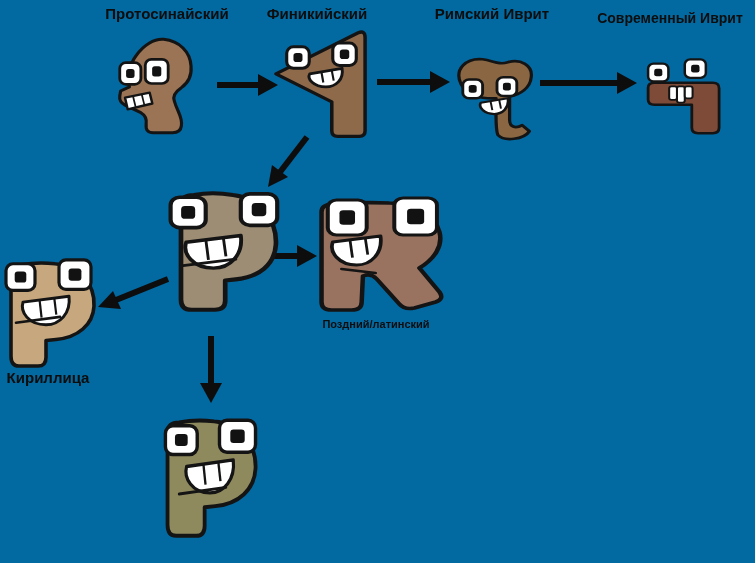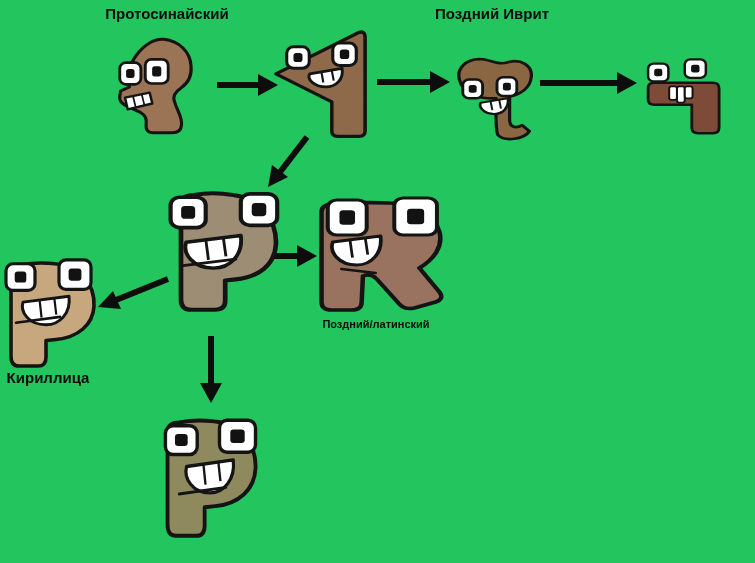--- a/index.html
+++ b/index.html
@@ -1,17 +1,17 @@
 <!DOCTYPE html>
 <html><head>
 <meta charset="utf-8">
 <title>Diagram</title>
 <style>
   html,body{margin:0;padding:0;background:#ffffff;}
-  #canvas{position:relative;width:755px;height:563px;background:#22c55e;overflow:hidden;
+  #canvas{position:relative;width:755px;height:563px;background:#0369a1;overflow:hidden;
           font-family:"Liberation Sans",sans-serif;}
   .char{position:absolute;}
   .char svg{width:100%;height:100%;display:block;overflow:visible;}
   .lbl{position:absolute;font-weight:bold;color:#0d0d0d;text-align:center;
        white-space:nowrap;line-height:1.1;}
   #arrows{position:absolute;left:0;top:0;width:755px;height:563px;}
 </style>
 </head>
 <body>
 
@@ -42,21 +42,23 @@
       <line x1="168" y1="279" x2="111" y2="302" stroke="#0d0d0d" stroke-width="6"></line>
       <polygon points="98,307 121,309 113,291" fill="#0d0d0d"></polygon>
     </g>
     <g>
       <line x1="211" y1="336" x2="211" y2="389" stroke="#0d0d0d" stroke-width="6"></line>
       <polygon points="211,403 200,383 222,383" fill="#0d0d0d"></polygon>
     </g>
   </svg>
 
   <div class="lbl" style="left:87px;top:6px;width:160px;font-size:15px">Протосинайский</div>
-  <div class="lbl" style="left:412px;top:6px;width:160px;font-size:15px">Поздний Иврит</div>
+  <div class="lbl" style="left:247px;top:6px;width:140px;font-size:15px">Финикийский</div>
+  <div class="lbl" style="left:412px;top:6px;width:160px;font-size:15px">Римский Иврит</div>
+  <div class="lbl" style="left:585px;top:11px;width:170px;font-size:14px">Современный Иврит</div>
   <div class="lbl" style="left:306px;top:318px;width:140px;font-size:11px">Поздний/латинский</div>
   <div class="lbl" style="left:0px;top:370px;width:96px;font-size:15px">Кириллица</div>
 
   <div class="char" style="left:118px;top:36px;width:88px;height:100px">
       <svg viewBox="0 0 100 120" preserveAspectRatio="none">
         <path d="M 52,4 C 70,6 82,19 83,36 C 84,48 80,56 72,62 C 65,67 62,72 64,78 C 67,90 74,98 72,108 Q 71,116 62,116 L 40,116 Q 31,116 32,106 C 33,99 31,95 26,92 L 8,83 Q 1,79 2,72 L 3,66 L 13,61 C 10,49 13,34 21,23 C 29,11 41,3 52,4 Z" fill="#9a7454" stroke="#141414" stroke-width="3.6" stroke-linejoin="round"></path>
         <rect x="2" y="32" width="24" height="26" rx="7" fill="#ffffff" stroke="#141414" stroke-width="3.2"></rect>
         <rect x="9.2" y="39.54" width="9.600000000000001" height="10.92" rx="3" fill="#121212"></rect>
         <rect x="31" y="28" width="26" height="29" rx="7" fill="#ffffff" stroke="#141414" stroke-width="3.2"></rect>
         <rect x="38.8" y="36.41" width="10.4" height="12.18" rx="3" fill="#121212"></rect>

